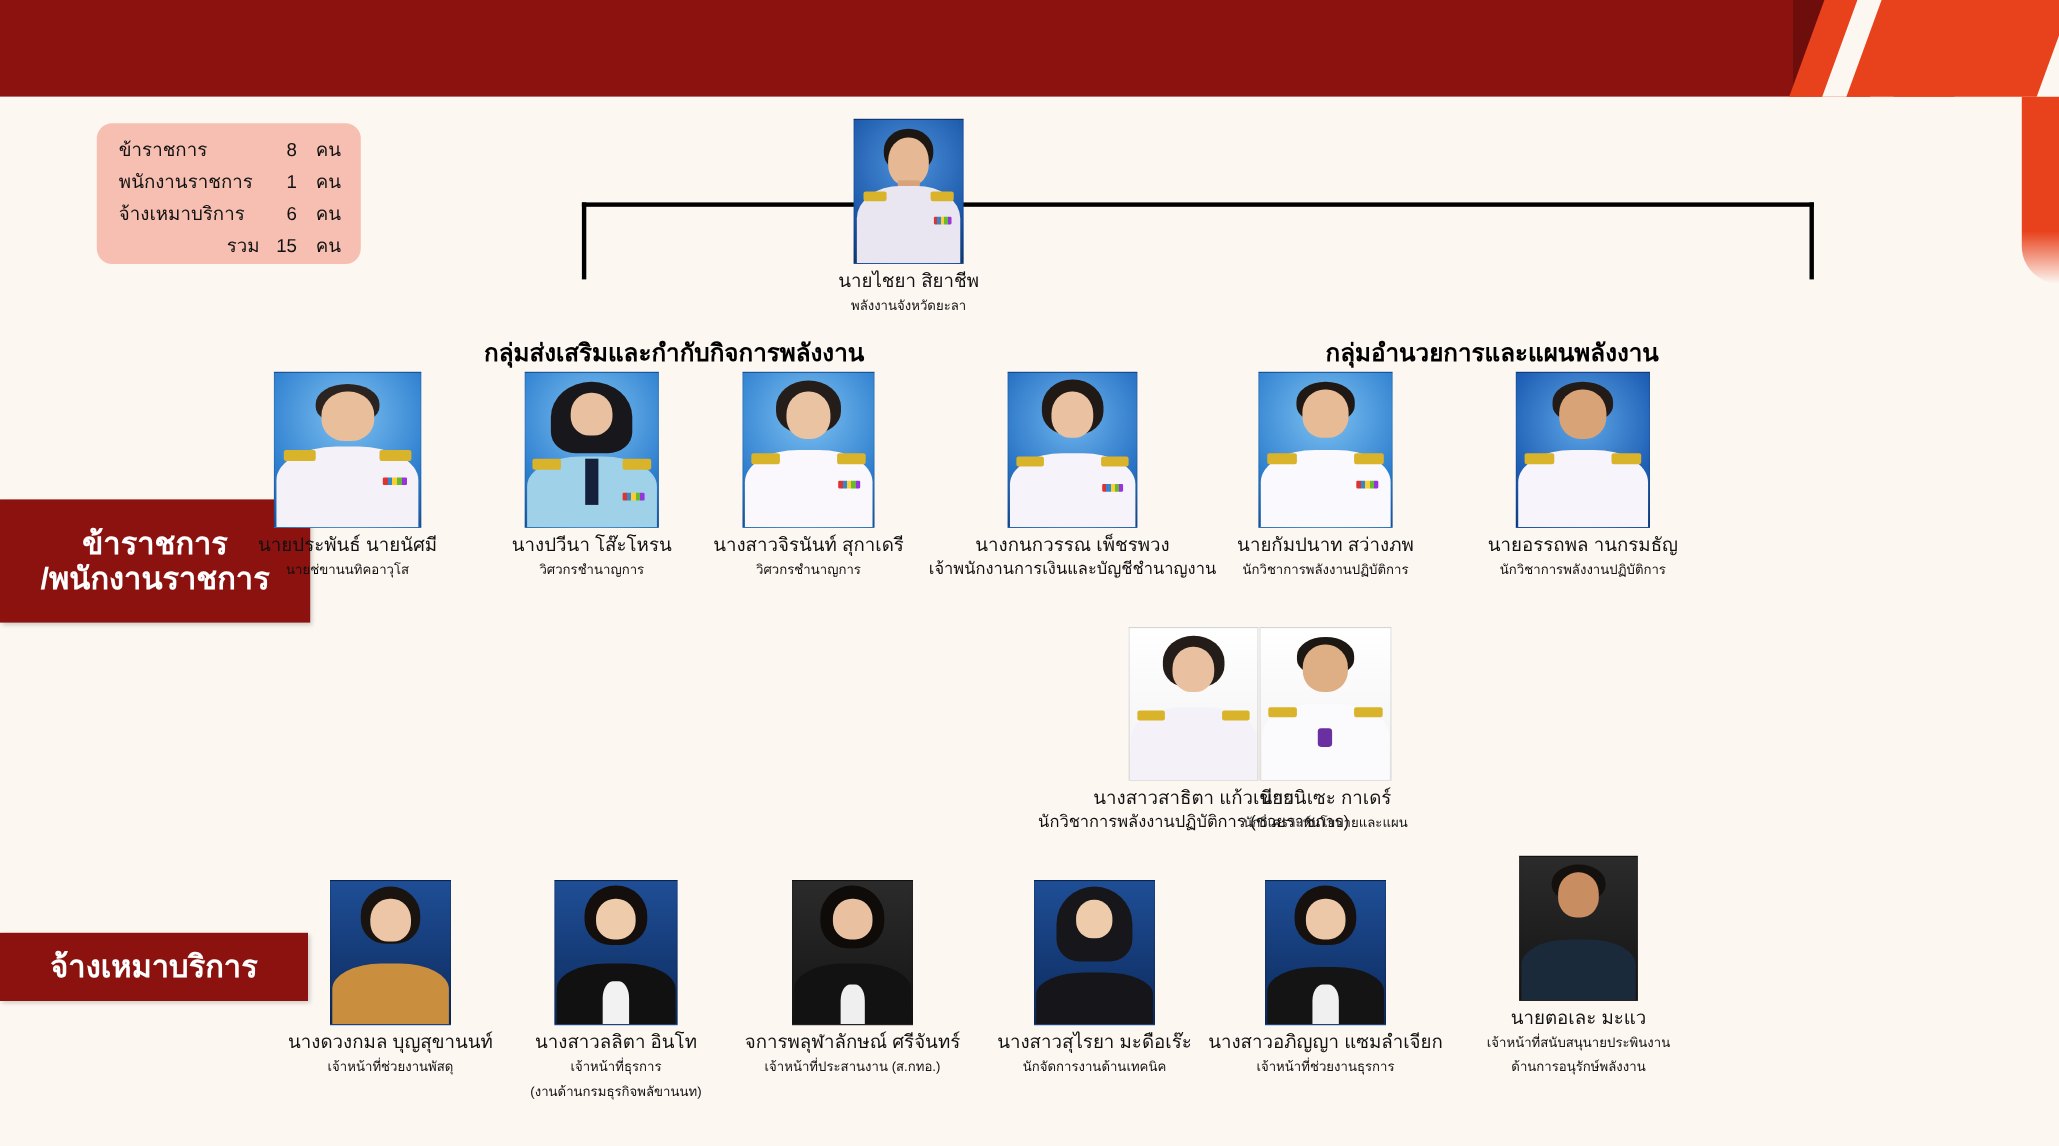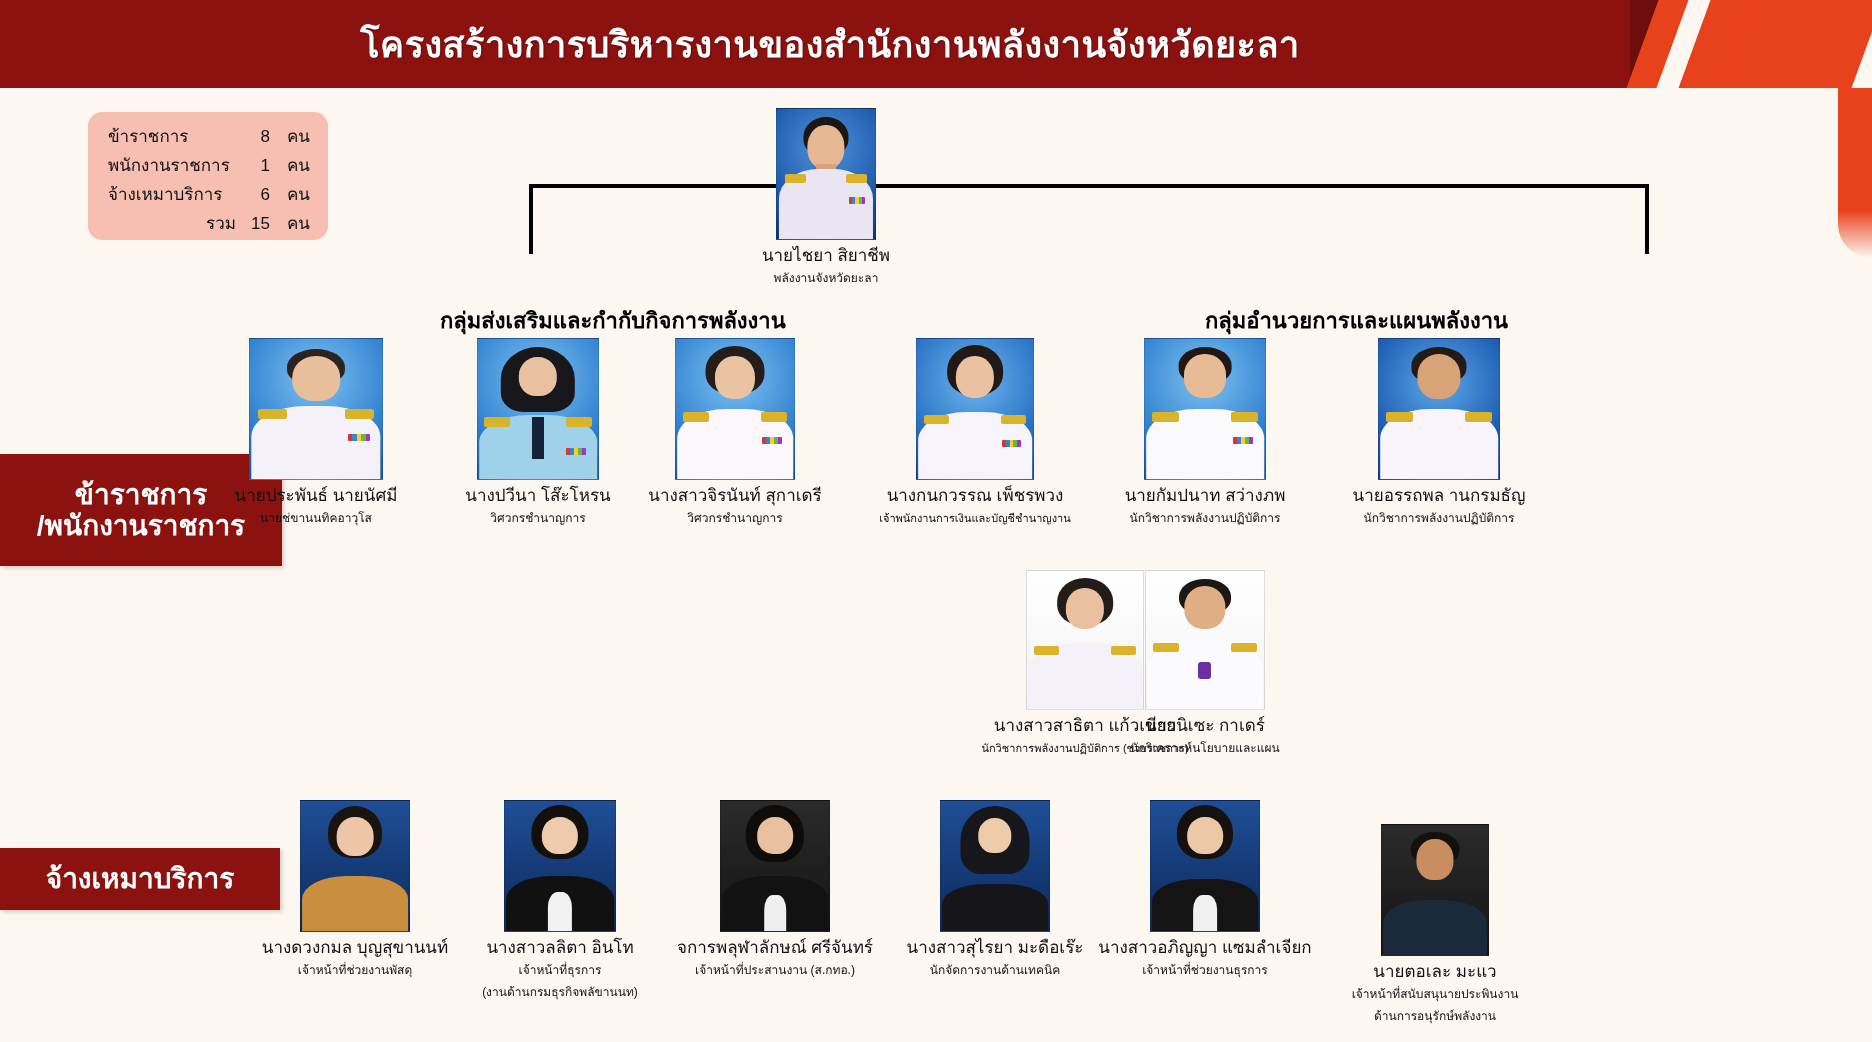--- a/index.html
+++ b/index.html
@@ -94,21 +94,21 @@
   .photo {
     margin:0 auto; border:1px solid rgba(0,0,0,.12);
     position:relative; overflow:hidden;
   }
   .p-name {
     font-size:17px; color:#111; line-height:23px; white-space:nowrap; margin-top:4px;
   }
   .p-title {
     font-size:12px; color:#111; line-height:22px;
   }
-  .p-title.small { font-size:11px; }
+  .p-title.small { font-size:15px; }
 
   
   .bg-blue   { background:radial-gradient(circle at 50% 32%, #5FA8E8 0%, #1F5FB5 62%, #123F86 100%); }
   .bg-blue2  { background:radial-gradient(circle at 50% 30%, #6FB6EE 0%, #2A74C6 60%, #154B93 100%); }
   .bg-navy   { background:radial-gradient(circle at 50% 30%, #4E93DC 0%, #1A56A8 65%, #0E3872 100%); }
   .bg-white  { background:linear-gradient(180deg,#FFFFFF 0%,#F2F2F2 100%); }
   .bg-dark   { background:linear-gradient(180deg,#2B2B2B 0%,#141414 100%); }
   .bg-dblue  { background:linear-gradient(180deg,#1F4E96 0%,#0C2A5C 100%); }
   .bg-lblue  { background:radial-gradient(circle at 50% 28%, #7FC2F2 0%, #2E7FCF 65%, #1A579F 100%); }
 
@@ -125,21 +125,20 @@
 </style>
 </head>
 <body>
 
 <div class="header">
   <div class="header-bar"></div>
   <div class="header-notch"></div>
   <div class="header-accent-1"></div>
   <div class="header-accent-2"></div>
   <div class="header-accent-3"></div>
-  <div class="header-title">โครงสร้างการบริหารงานของสำนักงานพลังงานจังหวัดยะลา</div>
 </div>
 <div class="side-accent"></div>
 
 <div class="legend">
   <div class="legend-row">
     <span class="legend-label">ข้าราชการ</span>
     <span class="legend-count">8</span>
     <span class="legend-unit">คน</span>
   </div>
   <div class="legend-row">
@@ -343,21 +342,21 @@
     <div class="hair" style="width:52%;height:42%;top:3%;background:#16110e;"></div>
     <div class="head" style="width:33%;height:29%;top:12%;background:#EDC8A8;"></div>
     <div class="body" style="width:98%;height:40%;bottom:0;background:#141414;"></div>
     <div class="tie" style="width:22%;height:28%;bottom:0;background:#F0F0F0;border-radius:40% 40% 0 0;"></div>
   </div>
   <div class="p-name">นางสาวอภิญญา แซมลำเจียก</div>
   <div class="p-title">เจ้าหน้าที่ช่วยงานธุรการ</div>
   <div class="p-title"></div>
 </div>
 
-<div class="person" style="left:1310px; top:824px; width:250px;text-align:center;">
+<div class="person" style="left:1310px; top:778px; width:250px;text-align:center;">
   <div class="photo bg-dark" style="width:108px;height:132px;">
     <div class="hair" style="width:46%;height:26%;top:5%;background:#14100d;"></div>
     <div class="head" style="width:35%;height:31%;top:11%;background:#C98D62;"></div>
     <div class="body" style="width:98%;height:42%;bottom:0;background:#1b2a3a;"></div>
   </div>
   <div class="p-name">นายตอเละ มะแว</div>
   <div class="p-title">เจ้าหน้าที่สนับสนุนายประพินงาน</div>
   <div class="p-title">ด้านการอนุรักษ์พลังงาน</div>
 </div>
 

